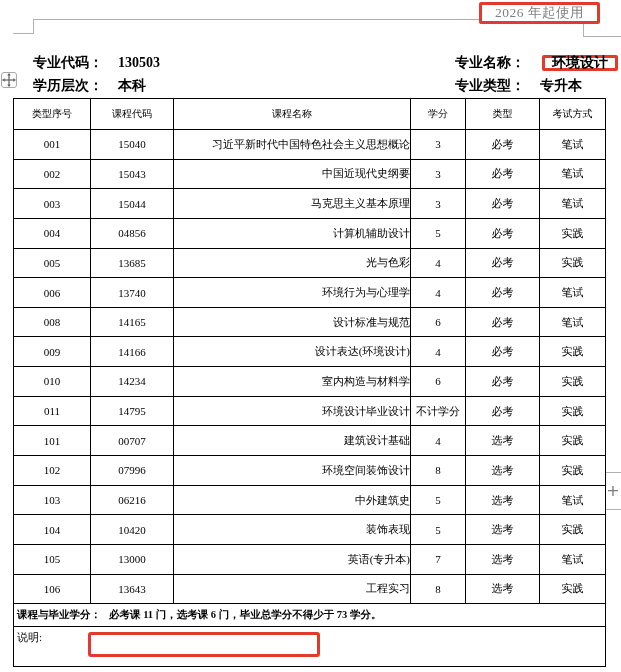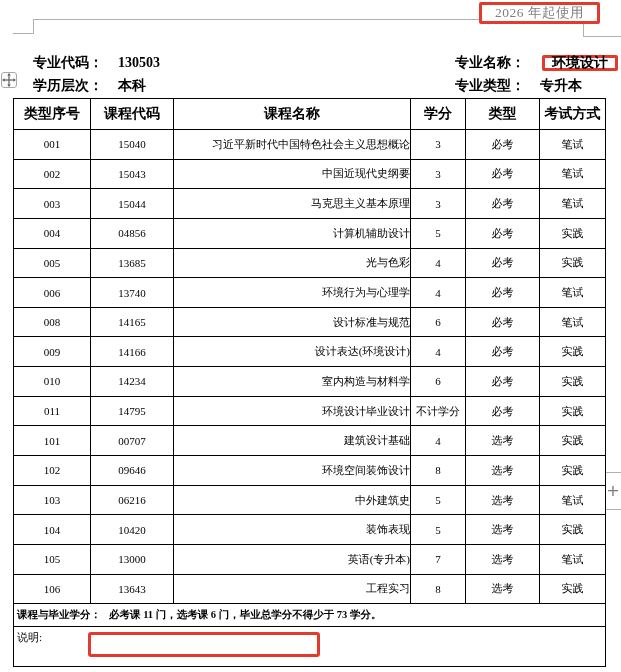--- a/index.html
+++ b/index.html
@@ -52,21 +52,21 @@
   table#courses {
     position:absolute; left:13px; top:98px; width:592px;
     border-collapse:collapse; table-layout:fixed; z-index:2;
     border:1.5px solid #000;
   }
   #courses th, #courses td {
     border:1px solid #000; padding:0; text-align:center;
     font-size:11px; overflow:hidden; white-space:nowrap;
   }
   #courses thead tr { height:31px; }
-  #courses th { font-size:14px; font-weight:bold; }
+  #courses th { font-size:10px; font-weight:normal; }
   #courses tbody tr.data-row { height:29.65px; }
   #courses td.cell-name { text-align:right; padding-left:5px; }
   #courses tr.footer-row { height:23px; }
   #courses tr.footer-row td {
     text-align:left; padding-left:3px; font-weight:bold; font-size:10.5px;
   }
   #courses tr.footer-row .footer-highlight { margin-left:8px; }
   #courses tr.note-row { height:40px; }
   #courses tr.note-row td {
     text-align:left; vertical-align:top; padding:3px 0 0 3px;
@@ -238,21 +238,21 @@
         <tr class="data-row">
       <td class="cell-seq">101</td>
       <td class="cell-code">00707</td>
       <td class="cell-name">建筑设计基础</td>
       <td class="cell-credit">4</td>
       <td class="cell-type">选考</td>
       <td class="cell-exam">实践</td>
     </tr>
         <tr class="data-row">
       <td class="cell-seq">102</td>
-      <td class="cell-code">09646</td>
+      <td class="cell-code">07996</td>
       <td class="cell-name">环境空间装饰设计</td>
       <td class="cell-credit">8</td>
       <td class="cell-type">选考</td>
       <td class="cell-exam">实践</td>
     </tr>
         <tr class="data-row">
       <td class="cell-seq">103</td>
       <td class="cell-code">06216</td>
       <td class="cell-name">中外建筑史</td>
       <td class="cell-credit">5</td>

